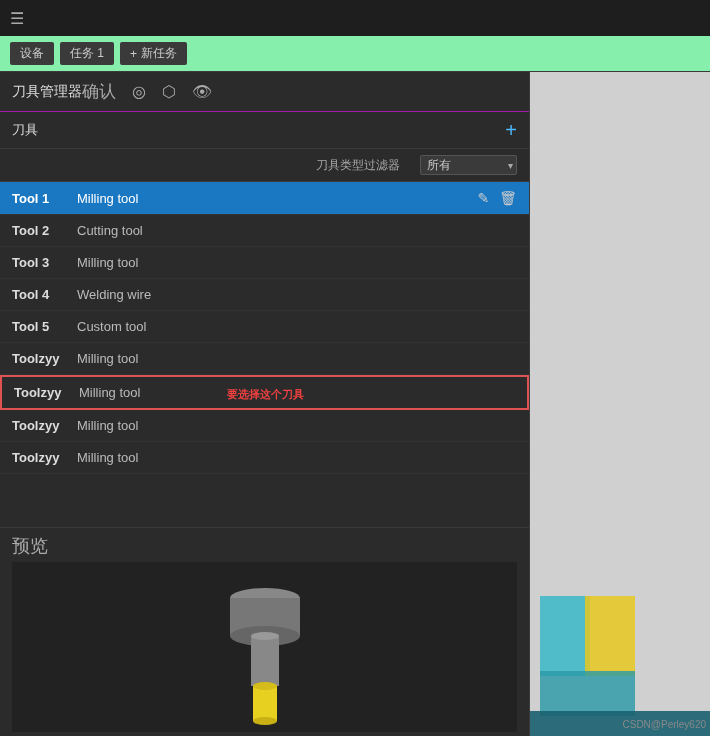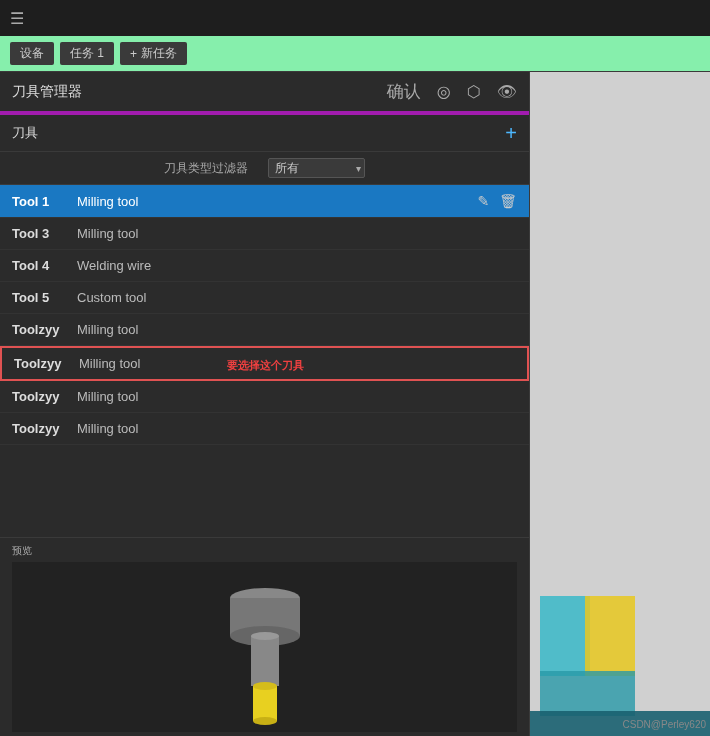--- a/index.html
+++ b/index.html
@@ -76,23 +76,22 @@
       background: #2b2b2b;
       display: flex;
       flex-direction: column;
       border-right: 1px solid #3a3a3a;
     }
 
     
     .panel-header {
       display: flex;
       align-items: center;
-      justify-content: space-between;
       padding: 8px 12px;
-      border-bottom: 4px solid #a21caf;
+      border-bottom: 1px solid #a21caf;
     }
     .panel-title {
       color: #ddd;
       font-size: 14px;
     }
     .confirm-btn {
       background: none;
       border: none;
       color: #aaa;
       font-size: 17px;
@@ -118,21 +117,21 @@
       color: #4db8ff;
       font-size: 20px;
       cursor: pointer;
       line-height: 1;
     }
 
     
     .filter-row {
       display: flex;
       align-items: center;
-      justify-content: center;
+      justify-content: flex-end;
       padding: 6px 12px;
       gap: 20px;
       border-bottom: 1px solid #3a3a3a;
     }
     .filter-label {
       color: #aaa;
       font-size: 12px;
     }
     .filter-select {
       background: #3a3a3a;
@@ -221,21 +220,21 @@
       pointer-events: none;
     }
 
     
     .preview-section {
       border-top: 1px solid #3a3a3a;
       padding: 6px 12px 4px;
     }
     .preview-label {
       color: #aaa;
-      font-size: 10px;
+      font-size: 18px;
       margin-bottom: 4px;
     }
     .preview-area {
       background: #222;
       height: 170px;
       display: flex;
       align-items: center;
       justify-content: center;
       position: relative;
       overflow: hidden;
@@ -311,20 +310,24 @@
 
       <div class="tool-item selected">
         <span class="tool-name">Tool 1</span>
         <span class="tool-type">Milling tool</span>
         <div class="tool-actions">
           <button class="tool-action-btn">✎</button>
           <button class="tool-action-btn">🗑</button>
         </div>
       </div>
 
+      <div class="tool-item">
+        <span class="tool-name">Tool 2</span>
+        <span class="tool-type">Cutting tool</span>
+      </div>
 
       <div class="tool-item">
         <span class="tool-name">Tool 3</span>
         <span class="tool-type">Milling tool</span>
       </div>
 
       <div class="tool-item">
         <span class="tool-name">Tool 4</span>
         <span class="tool-type">Welding wire</span>
       </div>

